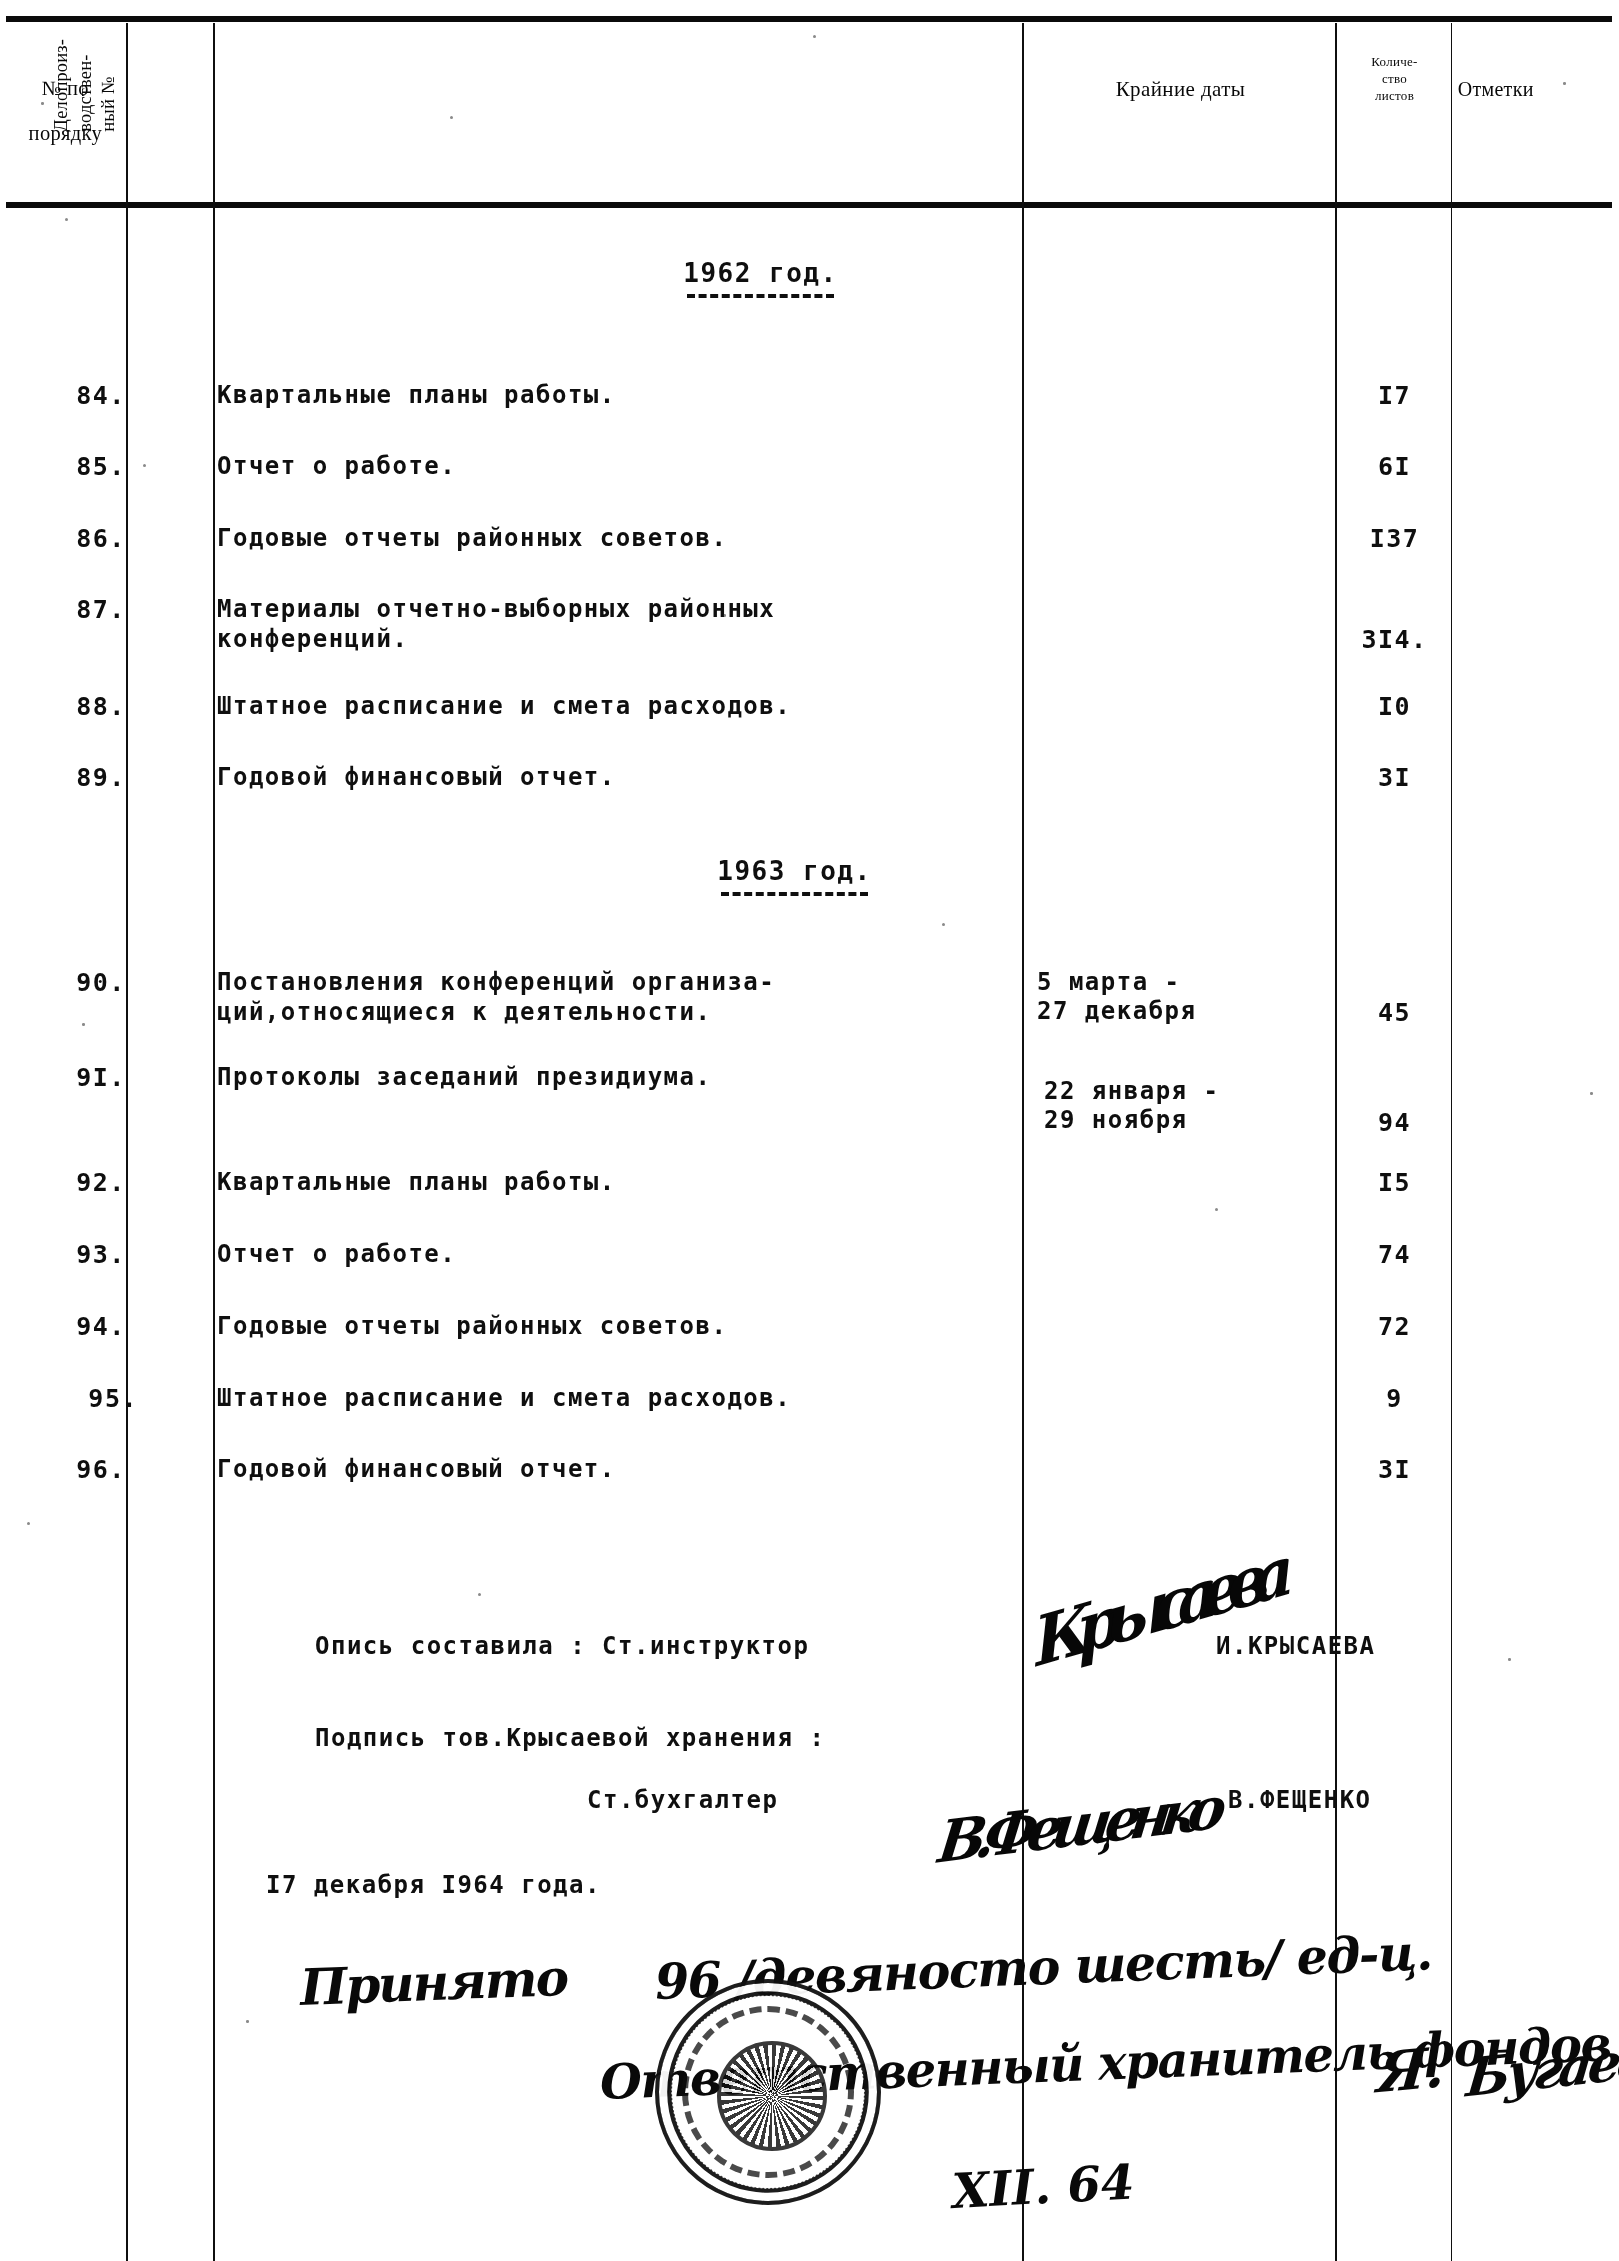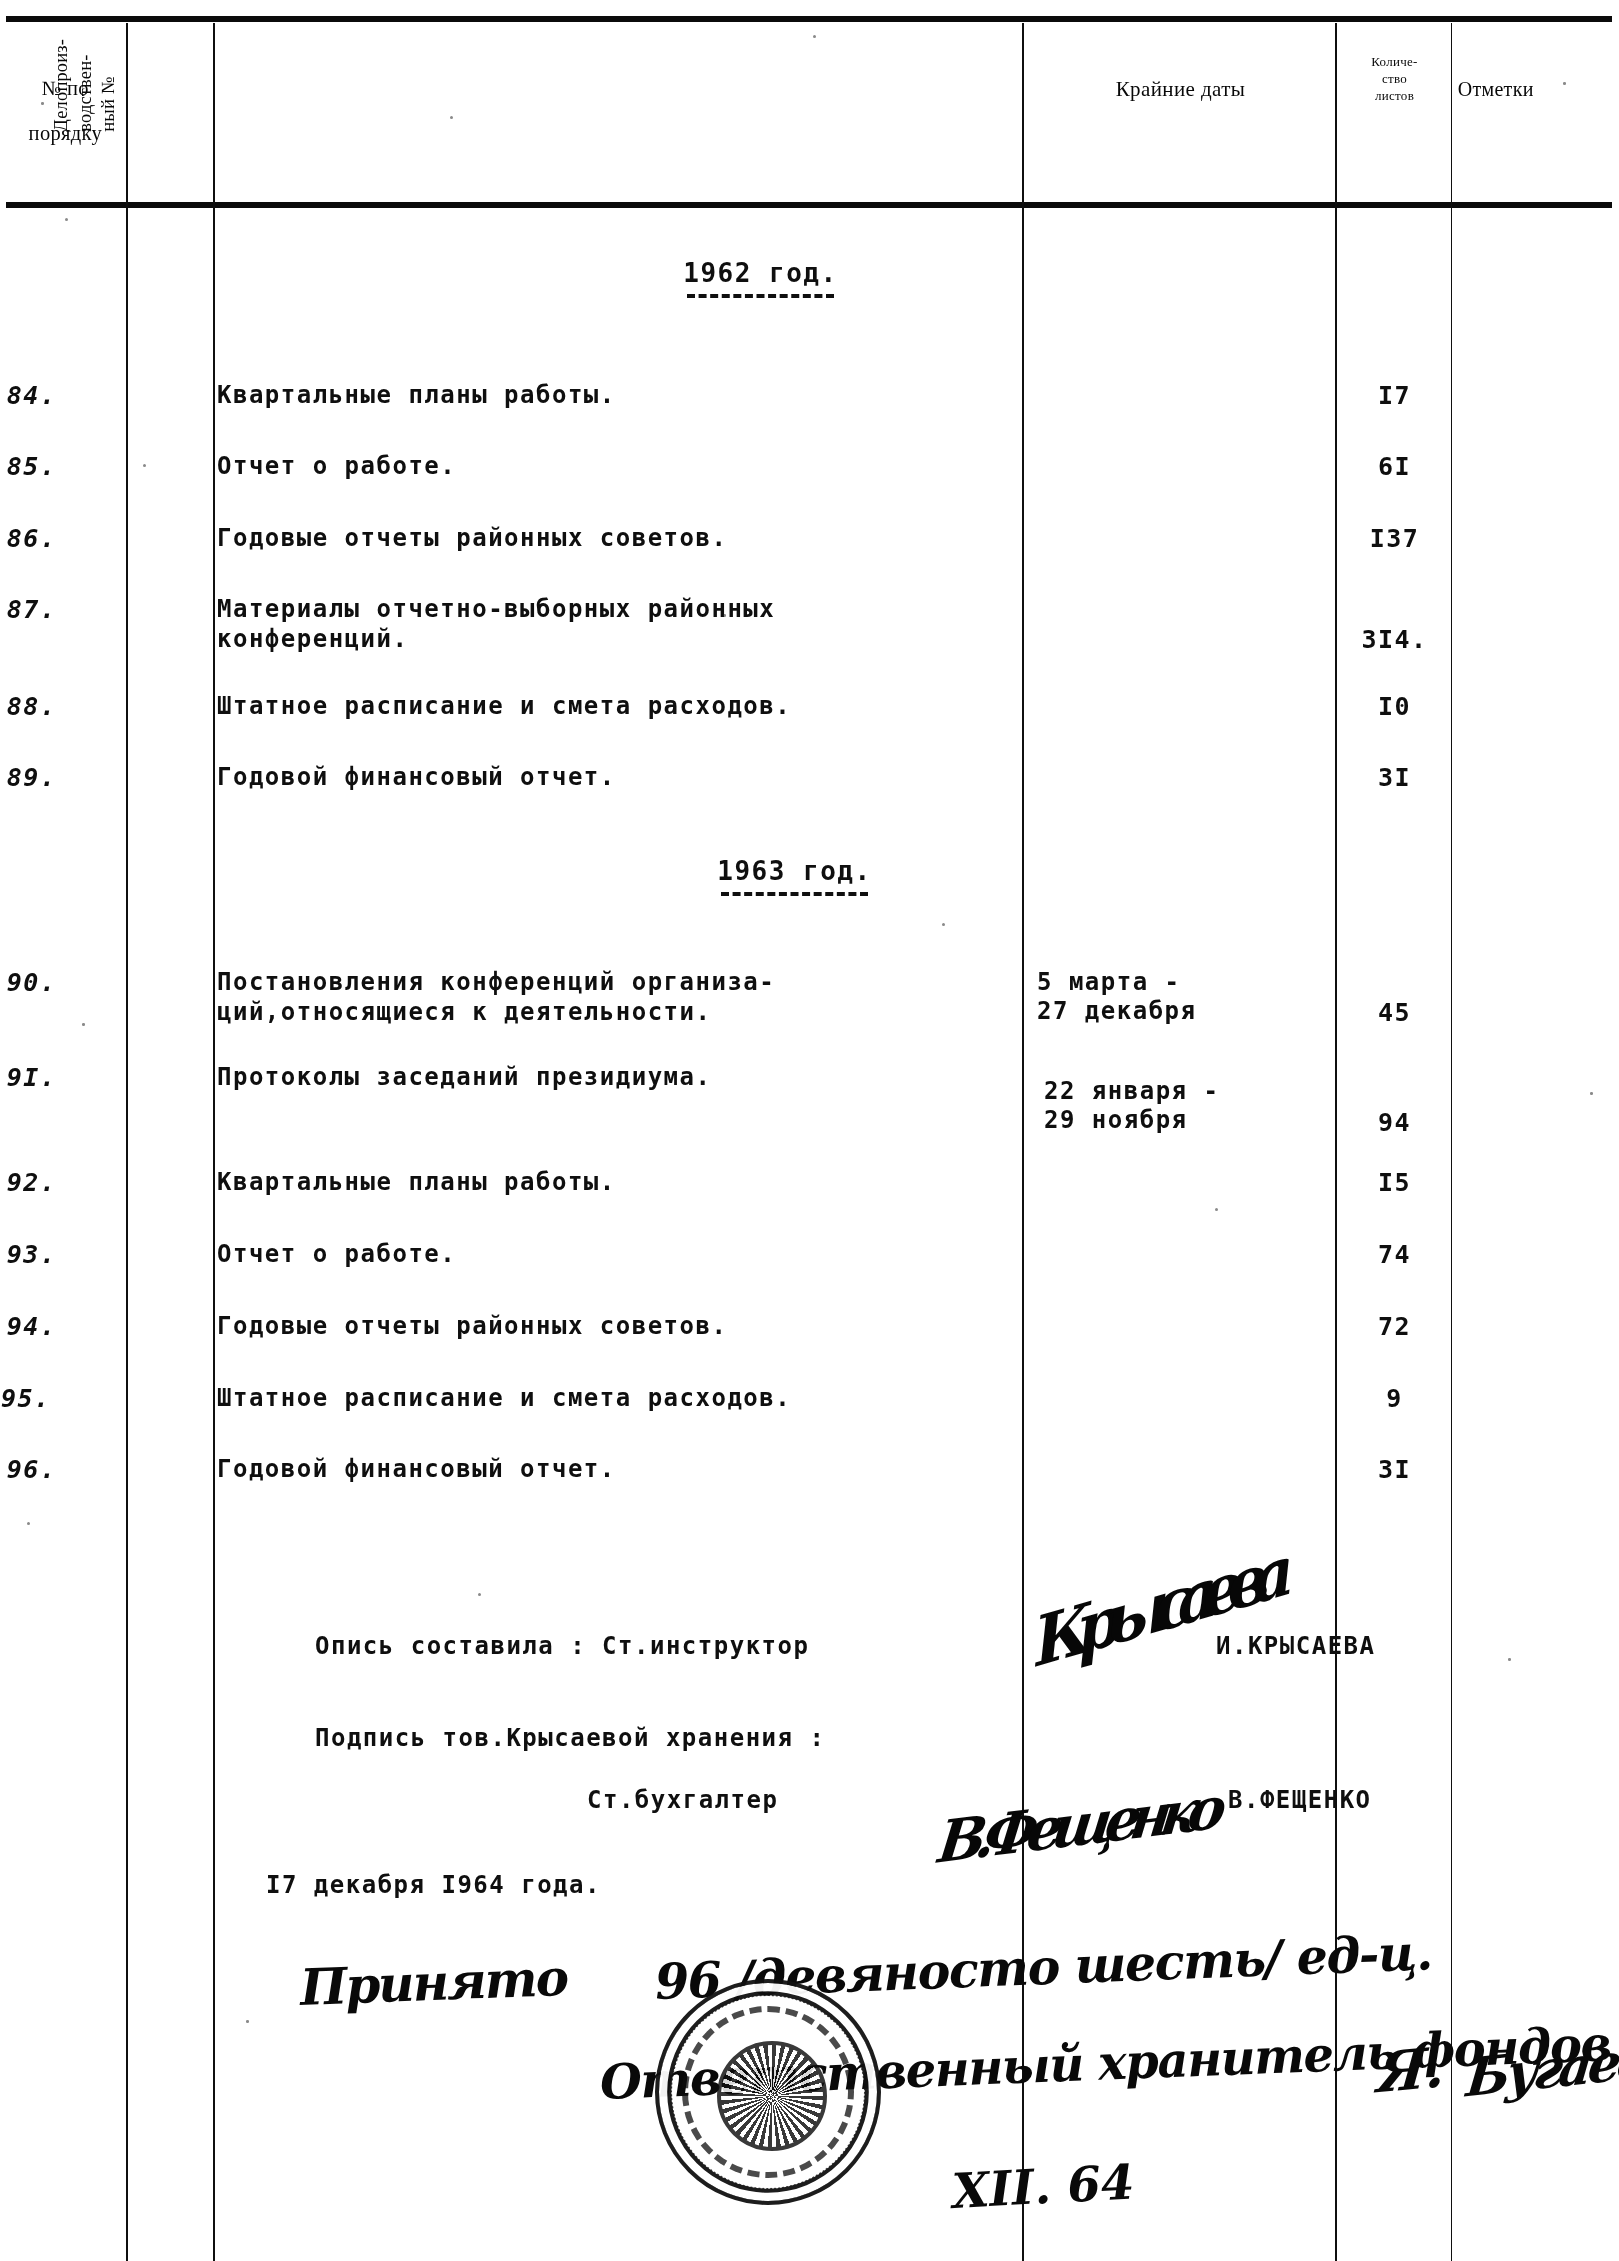--- a/index.html
+++ b/index.html
@@ -38,21 +38,21 @@
   .hdr-marks{left:1455px;top:76px;width:157px;font-size:20px;text-align:left;padding-left:2.7px;}
 
   
   .tw{
     font-family:"DejaVu Sans Mono","Liberation Mono",monospace;
     font-weight:700;
     letter-spacing:1.5px;
     color:#111;
   }
   .row{position:absolute;}
-  .col-n{position:absolute;width:119px;text-align:left;font-size:25px;font-style:italic;}
+  .col-n{position:absolute;width:119px;text-align:right;font-size:25px;}
   .col-t{position:absolute;left:217px;width:798px;font-size:24px;line-height:1.24;}
   .col-d{position:absolute;left:1030px;width:304px;font-size:24px;line-height:1.22;}
   .col-c{position:absolute;left:1337px;width:115px;text-align:center;font-size:25px;}
 
   .yearhead{position:absolute;font-size:26px;text-align:center;}
   .yearhead .ul{
     display:block;height:0;border-top:4.8px dashed #111;
     width:147px;margin:6.1px auto 0;
   }
 
@@ -223,21 +223,21 @@
   </div>
 
   <div class="row" style="top:1312px;">
     <div class="tw col-n" style="left:6.8px;">94.</div>
     <div class="tw col-t">Годовые отчеты районных советов.</div>
     <div class="tw col-d"></div>
     <div class="tw col-c">72</div>
   </div>
 
   <div class="row" style="top:1384px;">
-    <div class="tw col-n" style="left:1px;">95.</div>
+    <div class="tw col-n" style="left:19px;">95.</div>
     <div class="tw col-t">Штатное расписание и смета расходов.</div>
     <div class="tw col-d"></div>
     <div class="tw col-c">9</div>
   </div>
 
   <div class="row" style="top:1455px;">
     <div class="tw col-n" style="left:6.8px;">96.</div>
     <div class="tw col-t">Годовой финансовый отчет.</div>
     <div class="tw col-d"></div>
     <div class="tw col-c">3I</div>

